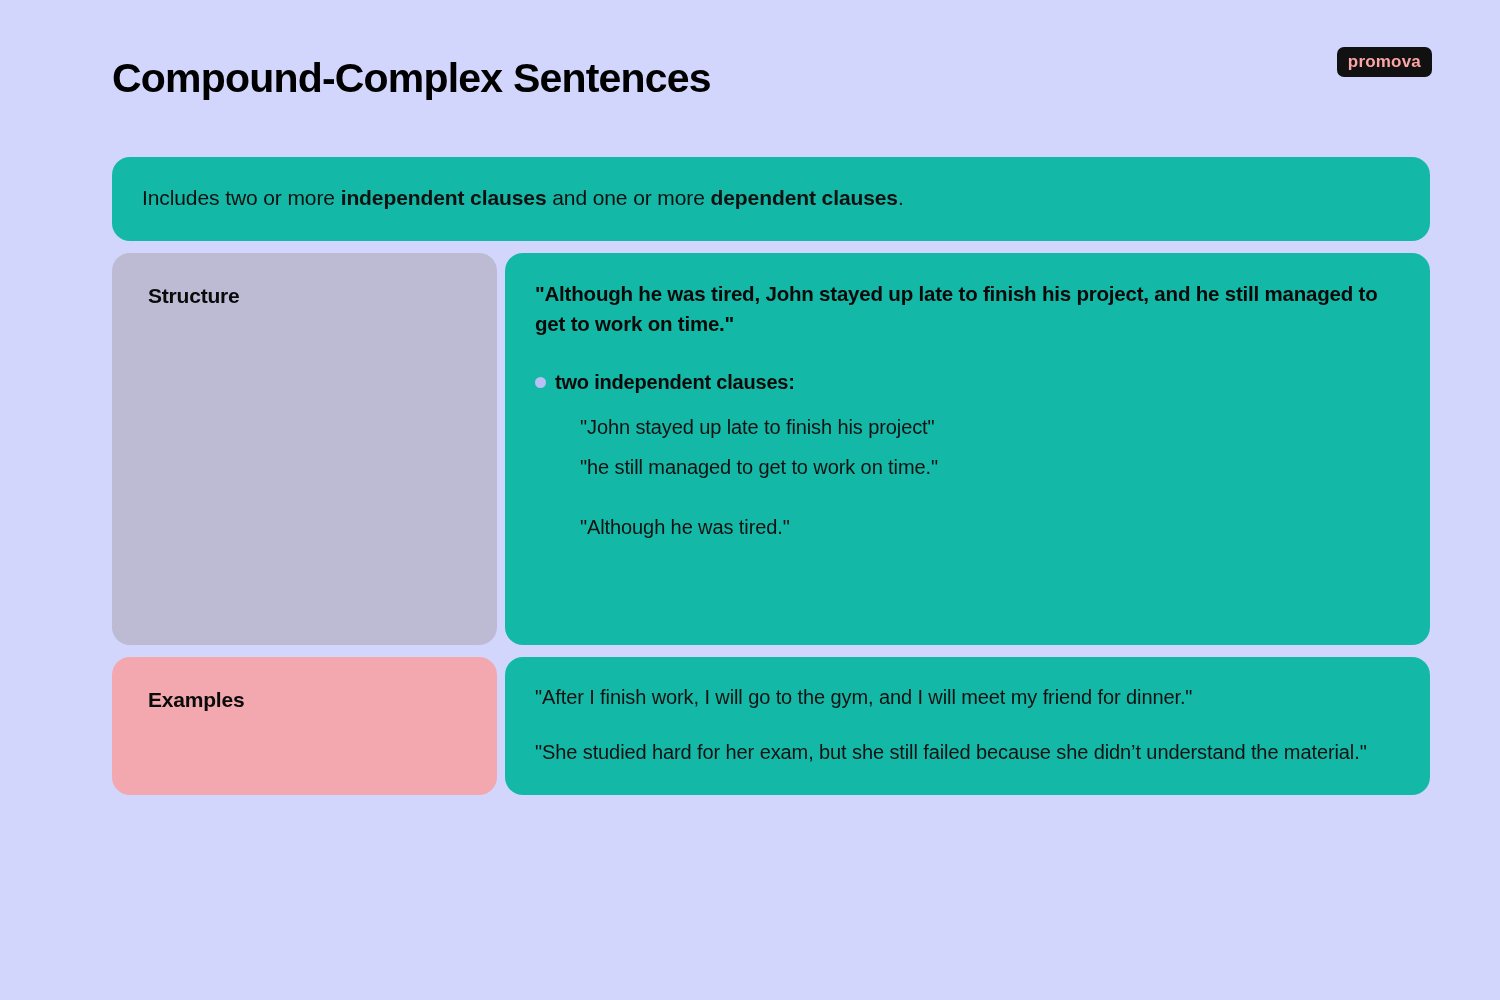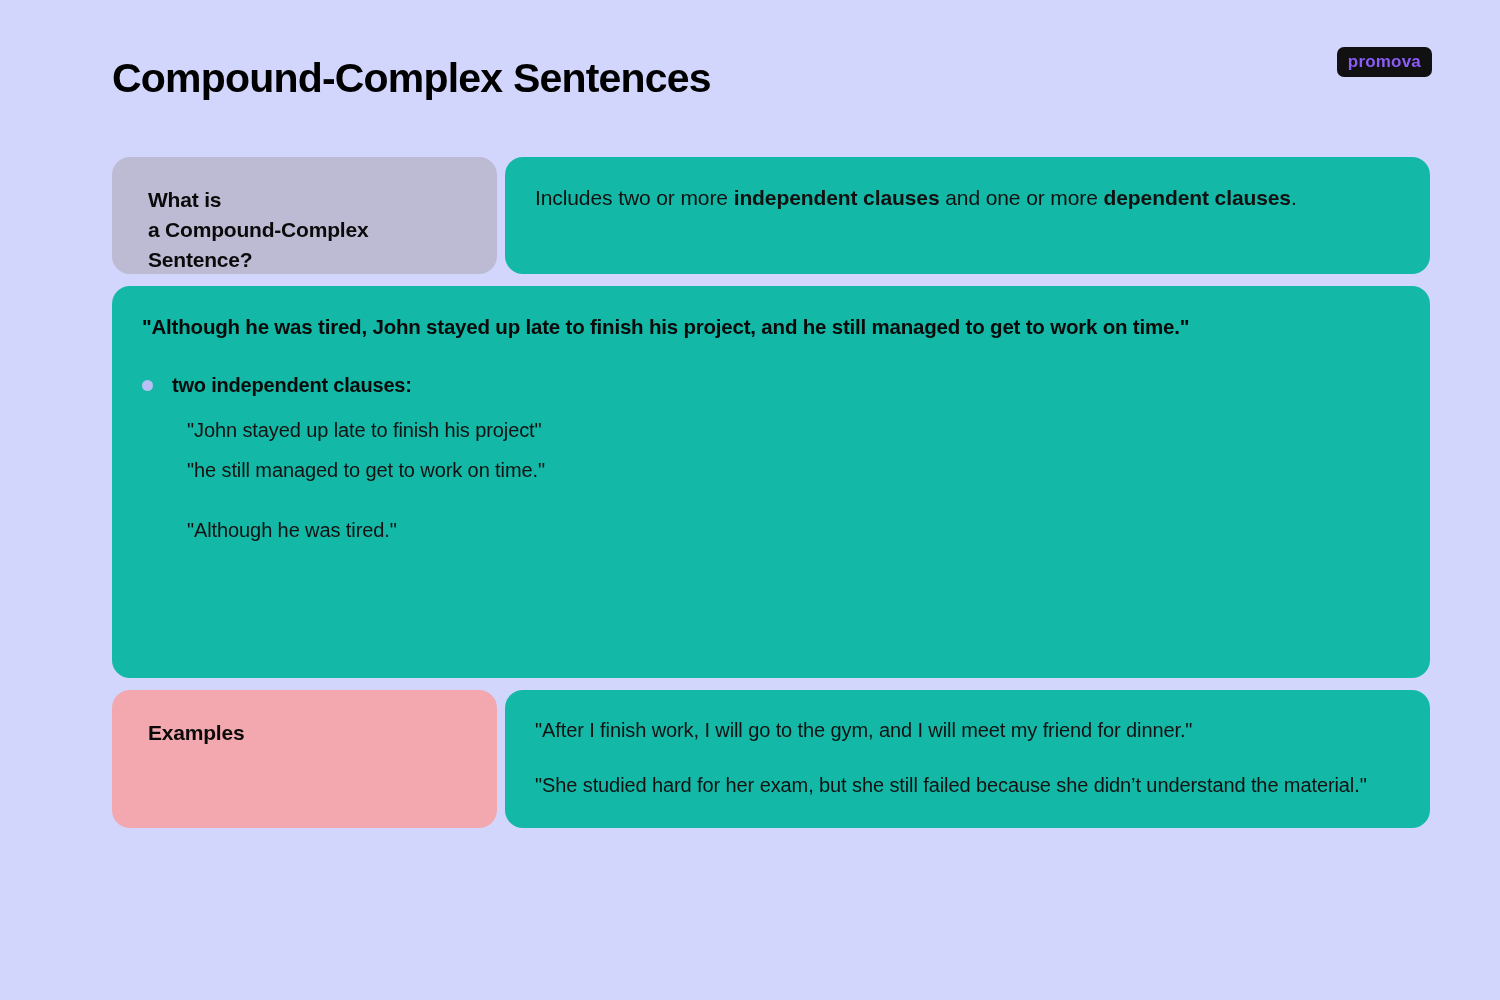--- a/index.html
+++ b/index.html
@@ -33,21 +33,21 @@
     letter-spacing: -0.8px;
     color: #000000;
     white-space: nowrap;
   }
 
   .brand-logo {
     position: absolute;
     right: 68px;
     top: 47px;
     background: #111111;
-    color: #8b5cf6;
+    color: #fca5a5;
     border-radius: 7px;
     padding: 6px 11px 7px 11px;
     font-size: 17px;
     font-weight: bold;
     letter-spacing: 0.2px;
     line-height: 1;
   }
 
   
   .table {
@@ -107,21 +107,21 @@
     color: #0a0a0a;
     margin-bottom: 32px;
   }
 
   .bullet-group { margin-bottom: 30px; }
   .bullet-group:last-child { margin-bottom: 0; }
 
   .bullet-head {
     display: flex;
     align-items: center;
-    gap: 19px;
+    gap: 9px;
     margin-bottom: 18px;
   }
 
   .bullet-dot {
     width: 11px;
     height: 11px;
     flex: 0 0 11px;
     border-radius: 50%;
     background: #b9c0f5;
   }
@@ -162,33 +162,31 @@
 
 <div class="page">
 
   <h1 class="page-title">Compound-Complex Sentences</h1>
 
   <div class="brand-logo">promova</div>
 
   <div class="table">
 
     <div class="row">
-      <div class="label-cell gray">
-        <div class="label-text">What is
-a Compound-Complex
-Sentence?</div>
-      </div>
       <div class="content-cell definition-content">
         <div class="definition">
           <span>Includes two or more </span><b>independent clauses</b><span> and one or more </span><b>dependent clauses</b><span>.</span>
         </div>
       </div>
     </div>
 
     <div class="row">
+      <div class="label-cell gray">
+        <div class="label-text">Structure</div>
+      </div>
       <div class="content-cell structure-content">
         <div class="structure-quote">"Although he was tired, John stayed up late to finish his project, and he still managed to get to work on time."</div>
 
         <div class="bullet-group">
           <div class="bullet-head">
             <span class="bullet-dot"></span>
             <span class="bullet-title">two independent clauses:</span>
           </div>
           <div class="clause-line">"John stayed up late to finish his project"</div>
           <div class="clause-line">"he still managed to get to work on time."</div>

